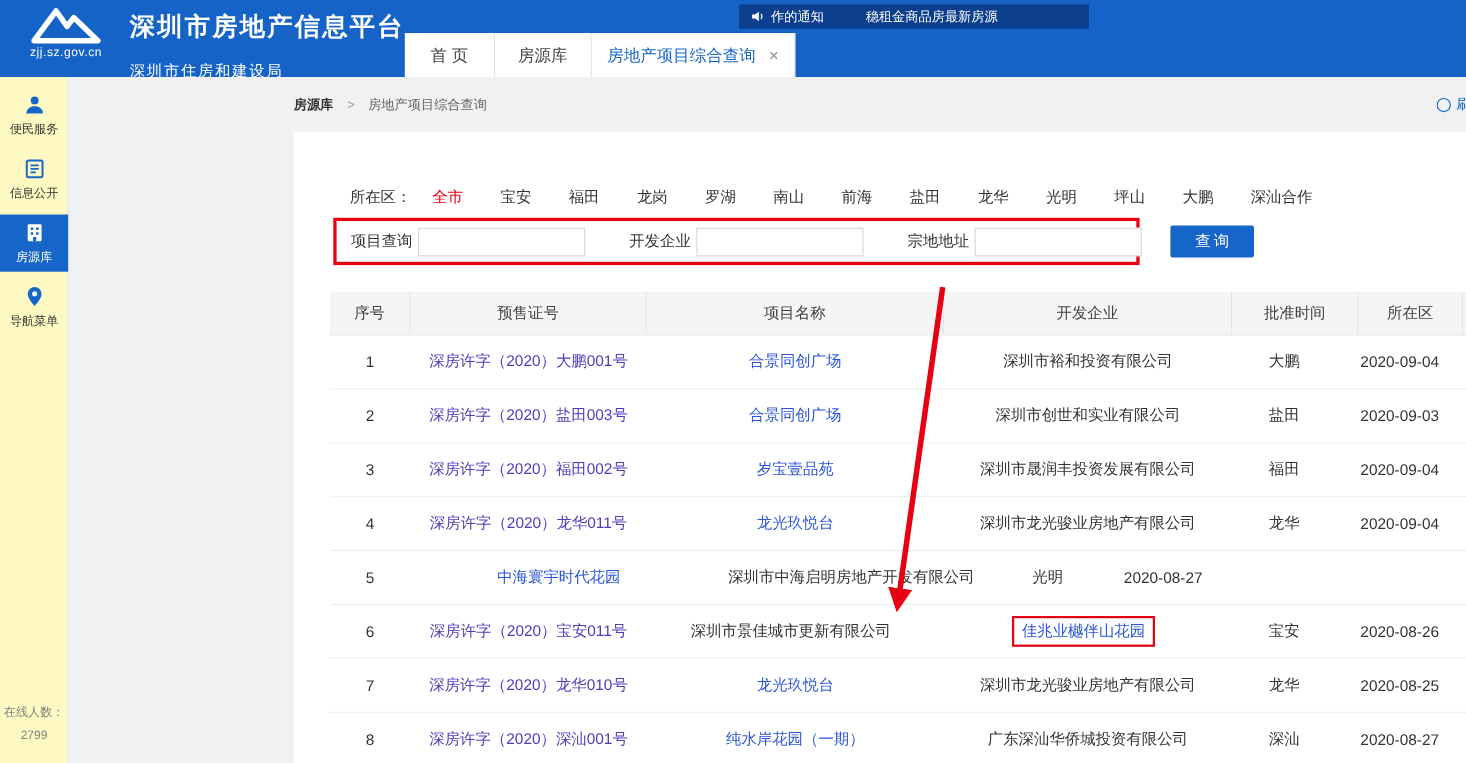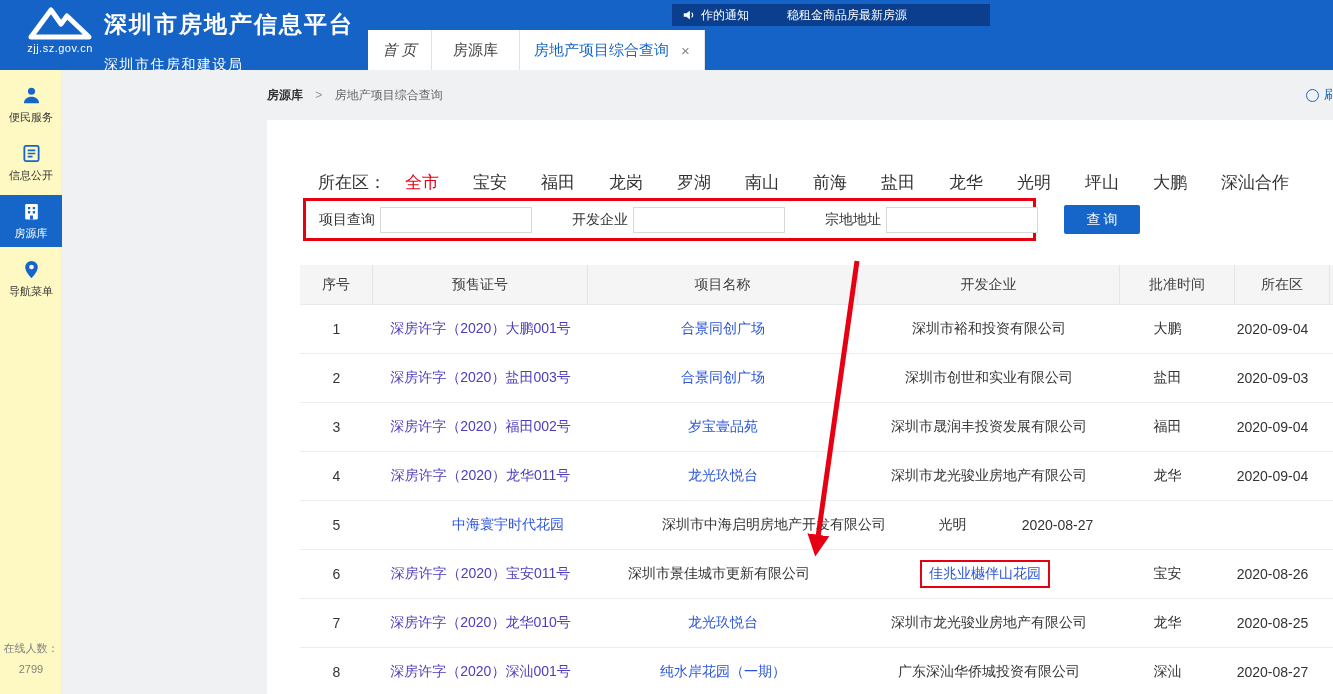--- a/index.html
+++ b/index.html
@@ -5,30 +5,30 @@
   *{margin:0;padding:0;box-sizing:border-box;}
   html,body{width:1333px;height:694px;}
   body{font-family:"Liberation Sans","DejaVu Sans",sans-serif;background:#fff;}
   .page{position:relative;width:1333px;height:694px;overflow:hidden;background:#f0f1f2;}
 
   
   .topbar{position:absolute;top:0;left:0;width:100%;height:70px;background:var(--header-blue,#1563c6);z-index:5;}
   .logo-block{position:absolute;left:12px;top:5px;width:96px;text-align:center;color:#fff;cursor:pointer;}
   .logo-icon{width:70px;height:36px;display:block;margin:0 auto;}
   .logo-domain{font-size:11px;margin-top:1px;letter-spacing:.5px;}
-  .title-block{position:absolute;left:104px;top:9px;color:#fff;}
+  .title-block{position:absolute;left:118px;top:9px;color:#fff;}
   .app-title{font-size:23px;font-weight:bold;letter-spacing:2px;}
   .app-subtitle{font-size:14px;margin-top:16px;letter-spacing:1.5px;}
   .notice{position:absolute;left:672px;top:4px;width:318px;height:22px;background:var(--notice-bg,#0b3e8d);color:#fff;display:flex;align-items:center;font-size:12px;padding:0 10px;white-space:nowrap;overflow:hidden;}
   .notice svg{width:14px;height:14px;flex:none;}
   .notice-t1{margin-left:5px;}
   .notice-t2{margin-left:38px;}
   .tabs{position:absolute;left:368px;top:30px;height:40px;display:flex;}
   .tab{background:#fff;display:flex;align-items:center;justify-content:center;font-size:15px;color:#444;border-right:1px solid #e3e3e3;cursor:pointer;}
-  .tab:nth-child(1){width:64px;font-style:italic;}
+  .tab:nth-child(1){width:82px;}
   .tab:nth-child(2){width:88px;}
   .tab:nth-child(3){width:185px;}
   .tab.active{color:var(--accent,#1666c9);}
   .tab-close{margin-left:12px;color:#888;font-size:15px;line-height:1;}
 
   
   .sidebar{position:absolute;left:0;top:70px;width:62px;bottom:0;background:#fef9c3;z-index:4;border-right:1px solid #ececec;}
   .sidebar-item{width:62px;height:52px;margin-top:6px;display:flex;flex-direction:column;align-items:center;justify-content:center;gap:4px;cursor:pointer;}
   .sidebar-item:first-child{margin-top:9px;}
   .sidebar-item .icon{width:21px;height:21px;color:var(--accent,#1666c9);display:block;}
@@ -44,21 +44,21 @@
   
   .main{position:absolute;left:62px;top:70px;right:0;bottom:0;background:#f0f1f2;}
   .breadcrumb{position:absolute;left:205px;top:17px;font-size:12px;color:#666;}
   .bc-root{color:#333;font-weight:bold;cursor:pointer;}
   .bc-sep{margin:0 9px;color:#999;}
   .corner{position:absolute;right:0;top:16px;color:var(--accent,#1666c9);font-size:13px;display:flex;align-items:center;gap:5px;width:27px;overflow:hidden;cursor:pointer;white-space:nowrap;}
   .ref-ic{width:13px;height:13px;border:1px solid var(--accent,#1666c9);border-radius:50%;flex:none;}
   .panel{position:absolute;left:205px;top:50px;right:0;bottom:0;background:#fff;overflow:hidden;}
 
   
-  .filter-row{position:absolute;left:51px;top:51px;display:flex;align-items:center;font-size:17px;color:#333;}
+  .filter-row{position:absolute;left:51px;top:51px;display:flex;align-items:center;font-size:14px;color:#333;}
   .filter-label{margin-right:19px;}
   .filter-opts{display:flex;}
   .filter-opt{margin-right:34px;cursor:pointer;white-space:nowrap;}
   .filter-opt.selected{color:var(--filter-selected-red,#e60012);}
 
   
   .search-row{position:absolute;left:36px;top:78px;width:733px;height:43px;border:3px solid var(--annotation-red,#e60012);display:flex;align-items:center;padding-left:13px;font-size:14px;color:#333;background:#fff;}
   .sfield{display:flex;align-items:center;margin-right:40px;}
   .sfield label{margin-right:5px;white-space:nowrap;}
   .sfield input{width:152px;height:26px;border:1px solid #d8d8d8;background:#fff;font-size:13px;padding:0 6px;outline:none;font-family:inherit;}

